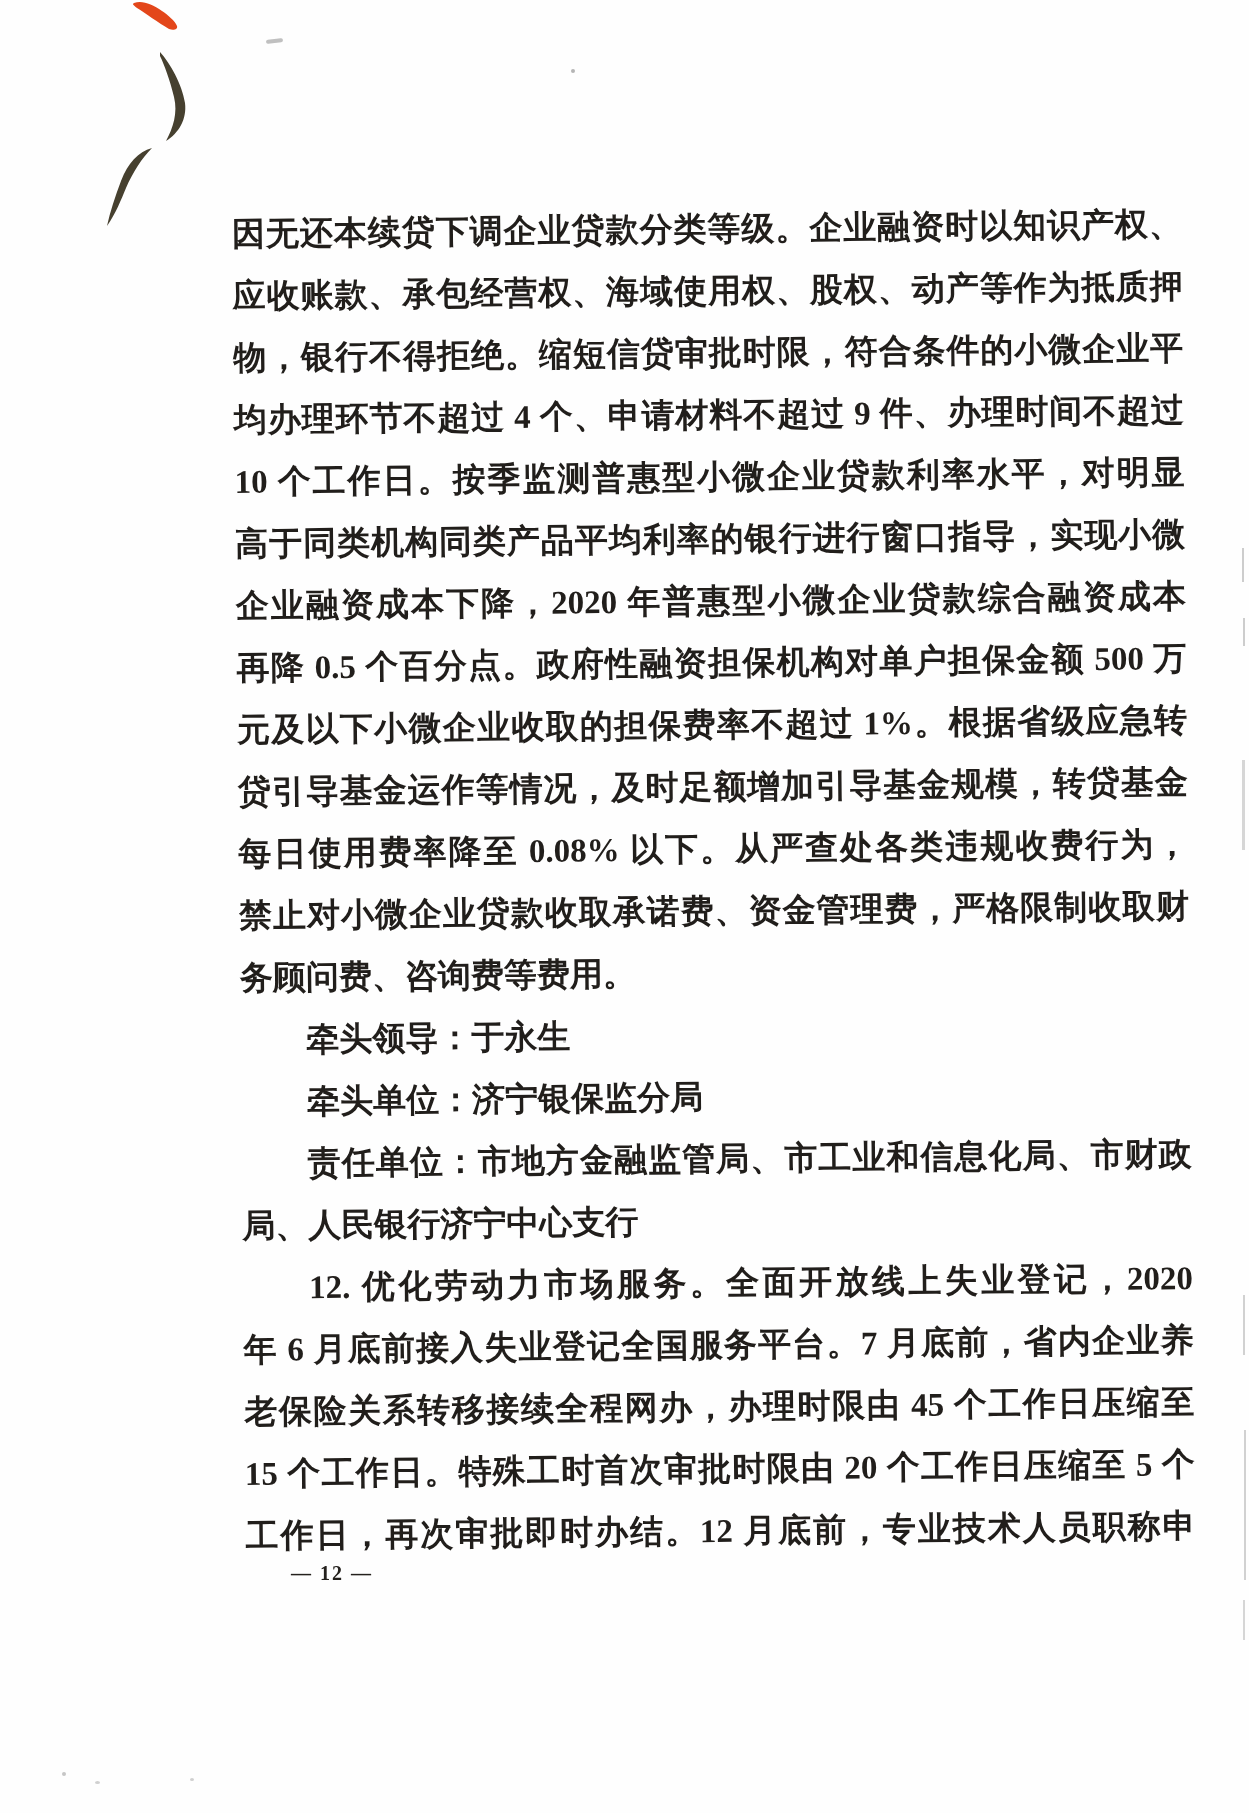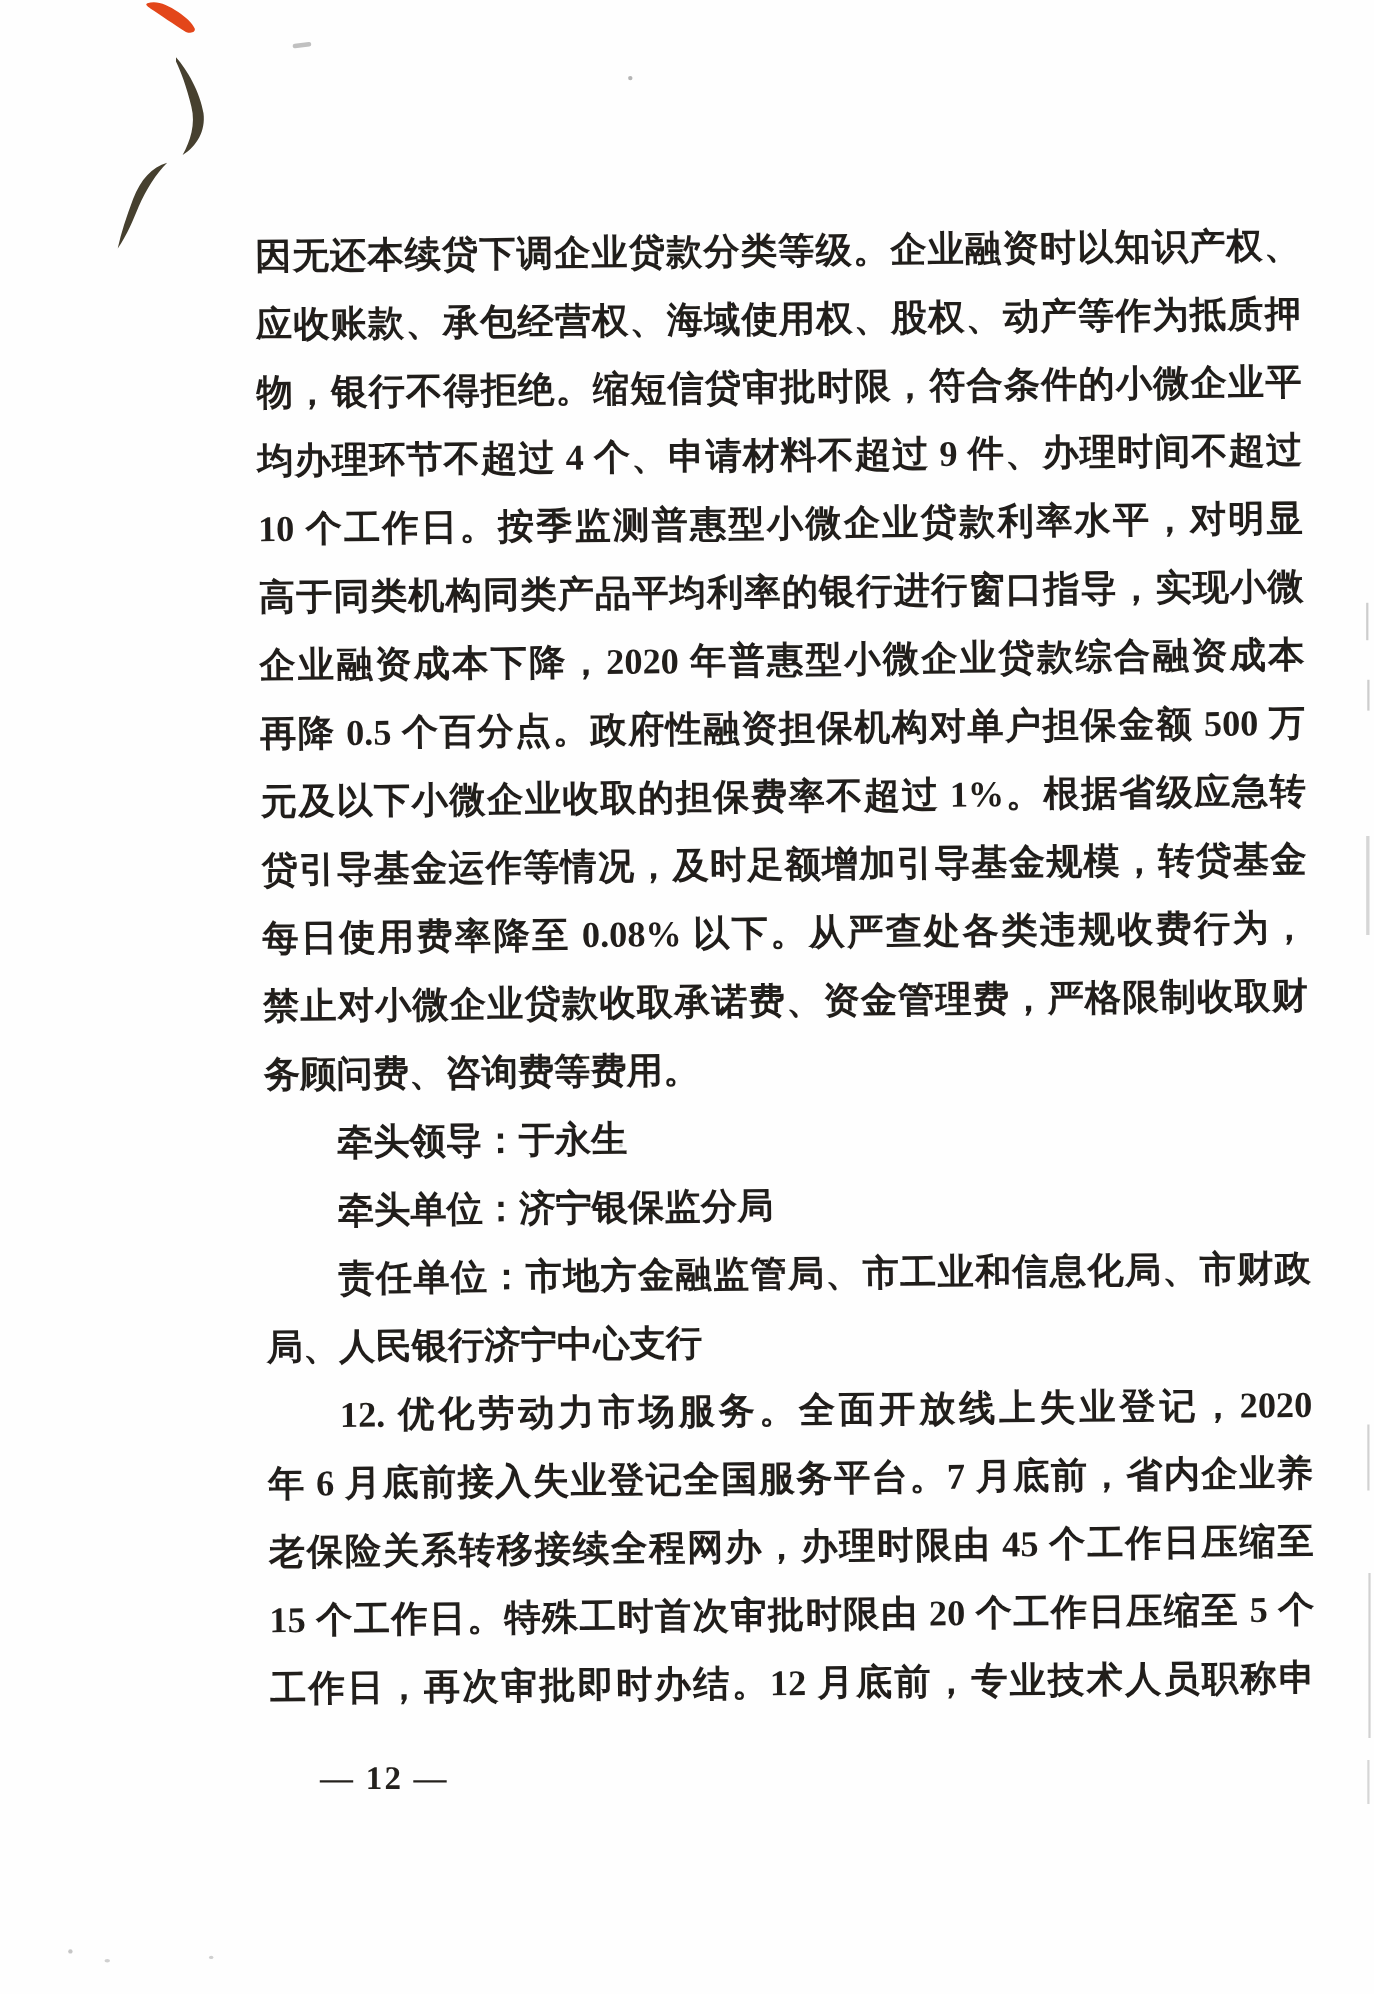--- a/index.html
+++ b/index.html
@@ -27,26 +27,25 @@
     text-align-last:justify;
     text-justify:inter-character;
     overflow:visible;
   }
   .line.no-stretch{ text-align:left; text-align-last:left; }
   .line.indent{ text-indent:66px; }
   .line.strong{ font-weight:800; }
   .footer{
     position:absolute;
     left:291px;top:1553px;
-    font-size:30px;
+    font-size:20px;
     line-height:40px;
     font-weight:700;
     color:#24211d;
     letter-spacing:2px;
-    margin-top:44px;
   }
   .marks{
     position:absolute;left:90px;top:0px;width:130px;height:240px;
   }
   .speckle{ position:absolute;border-radius:50%; }
   .dash-mark{
     position:absolute;left:266px;top:39px;width:17px;height:4px;
     background:#8d8d8d;opacity:.55;transform:rotate(-7deg);border-radius:2px;
   }
   .edge-art{ position:absolute;background:#9c9c9c; }

